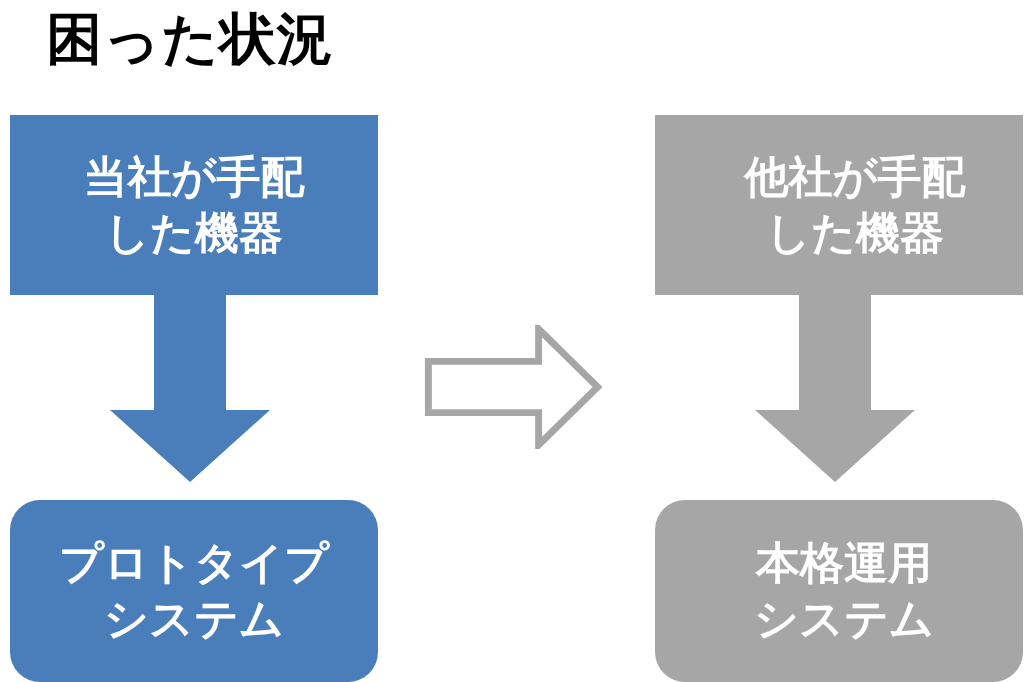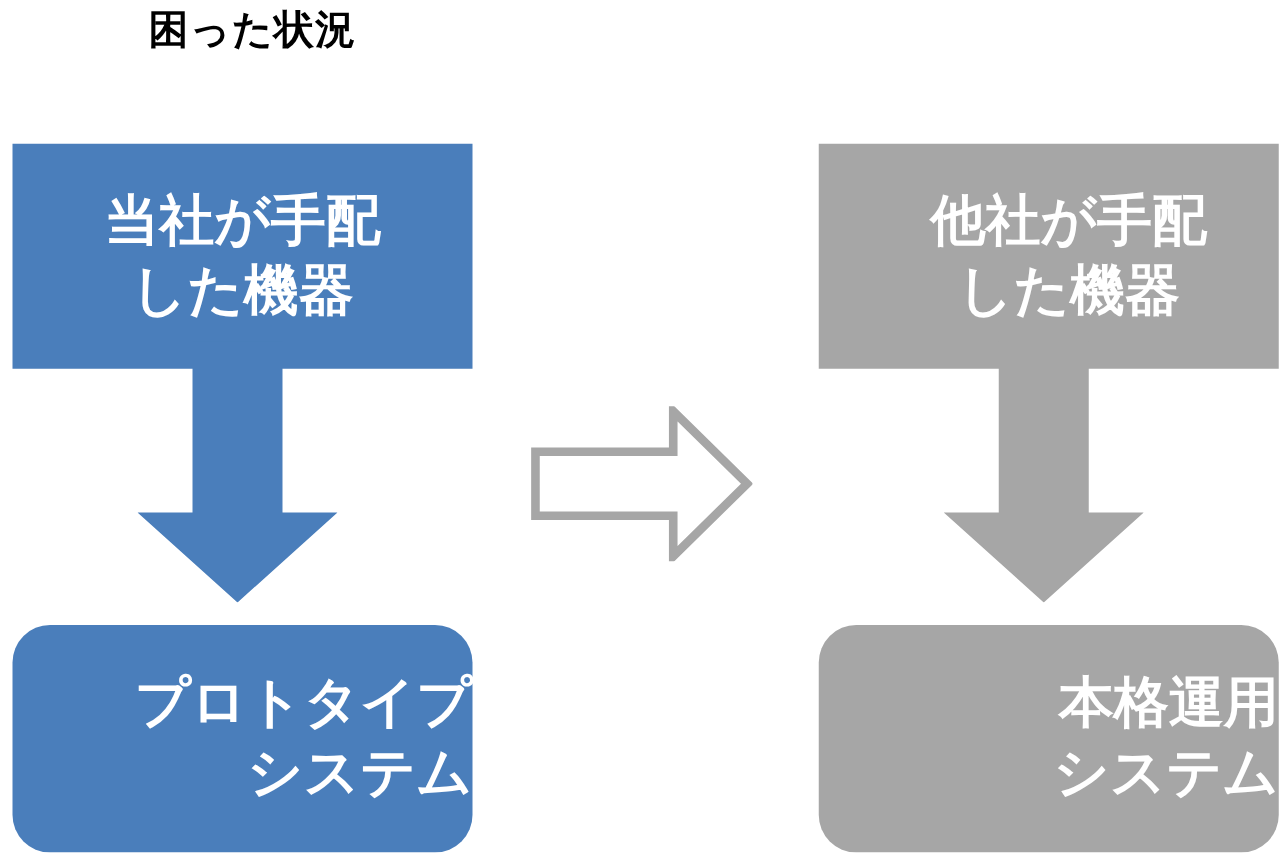--- a/index.html
+++ b/index.html
@@ -12,48 +12,47 @@
   }
   .canvas {
     position: relative;
     width: 1024px;
     height: 682px;
     background: #ffffff;
   }
   .title {
     position: absolute;
     top: 2px;
-    font-size: 32px;
+    font-size: 56px;
     font-weight: bold;
     color: #000000;
     text-align: center;
     letter-spacing: 1px;
     white-space: nowrap;
-    margin-left: 12px;
   }
   .title-left  { left: 0;   width: 380px; }
   .title-right { left: 420px; width: 600px; }
 
   .box {
     position: absolute;
     width: 368px;
     height: 180px;
     display: flex;
     flex-direction: column;
     align-items: center;
     justify-content: center;
     color: #ffffff;
     font-size: 44px;
     font-weight: bold;
     line-height: 1.28;
     text-align: center;
     margin-top: 20px;
   }
   .box-rect    { border-radius: 0; }
-  .box-rounded { border-radius: 30px; align-items: flex-end; }
+  .box-rounded { border-radius: 30px; }
 
   .col-left  { left: 10px; }
   .col-right { left: 655px; }
   .row-top    { top: 95px; }
   .row-bottom { top: 480px; height: 182px; }
 
   .down-arrow {
     position: absolute;
     top: 273px;
     width: 160px;

